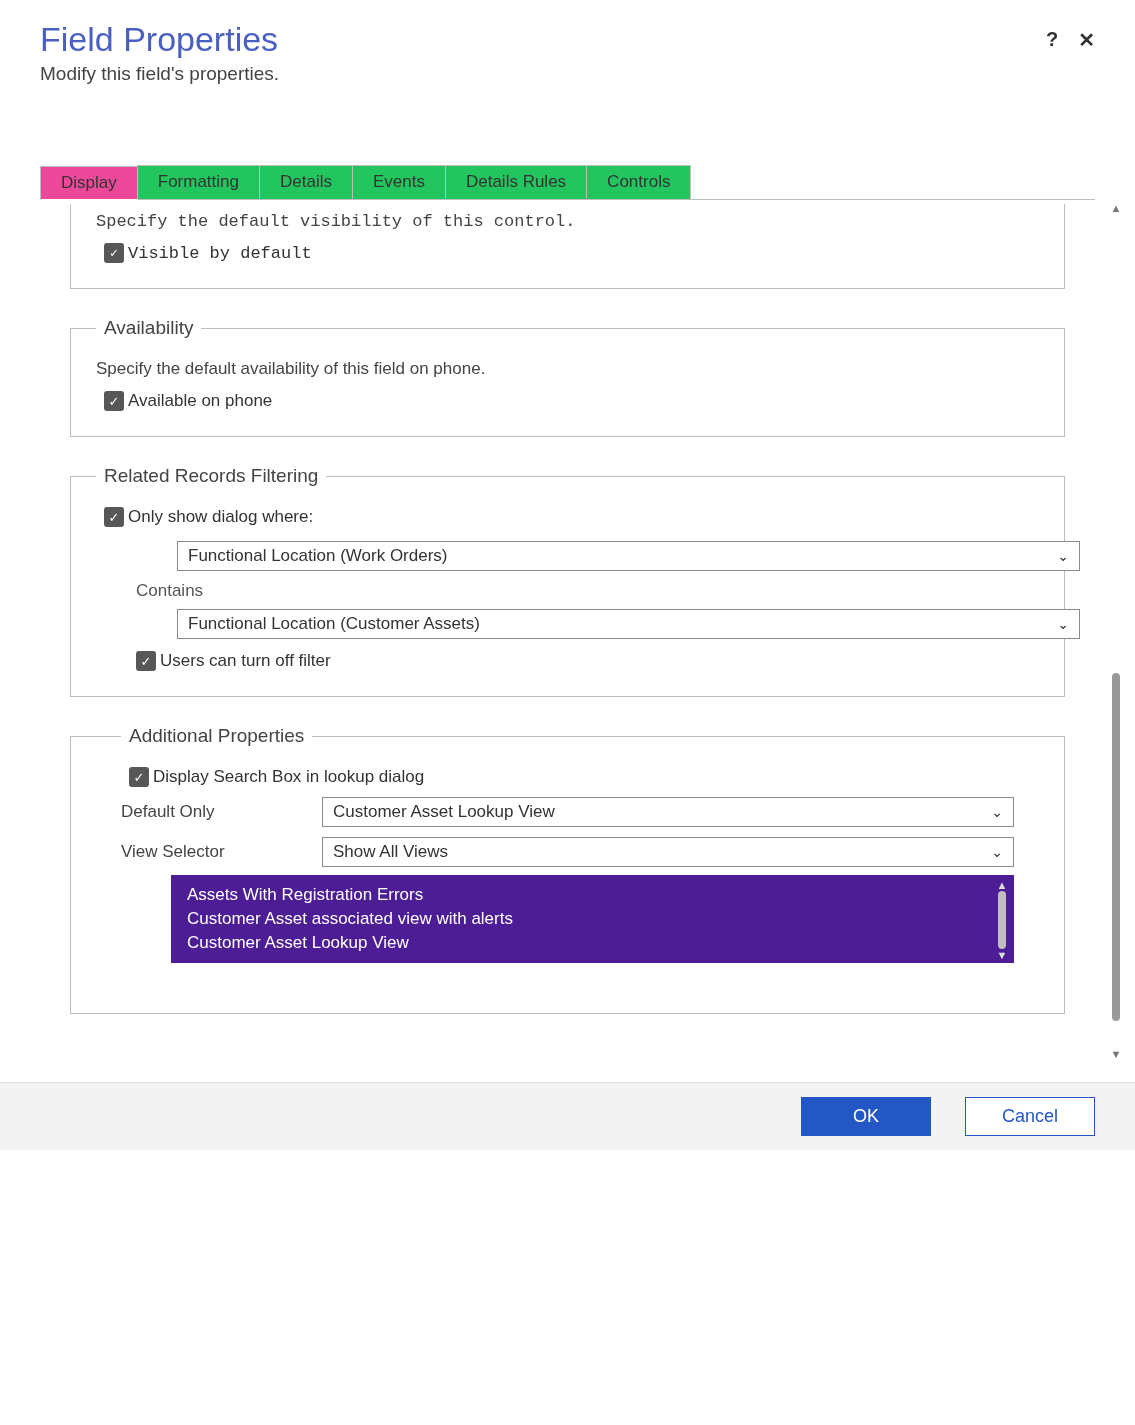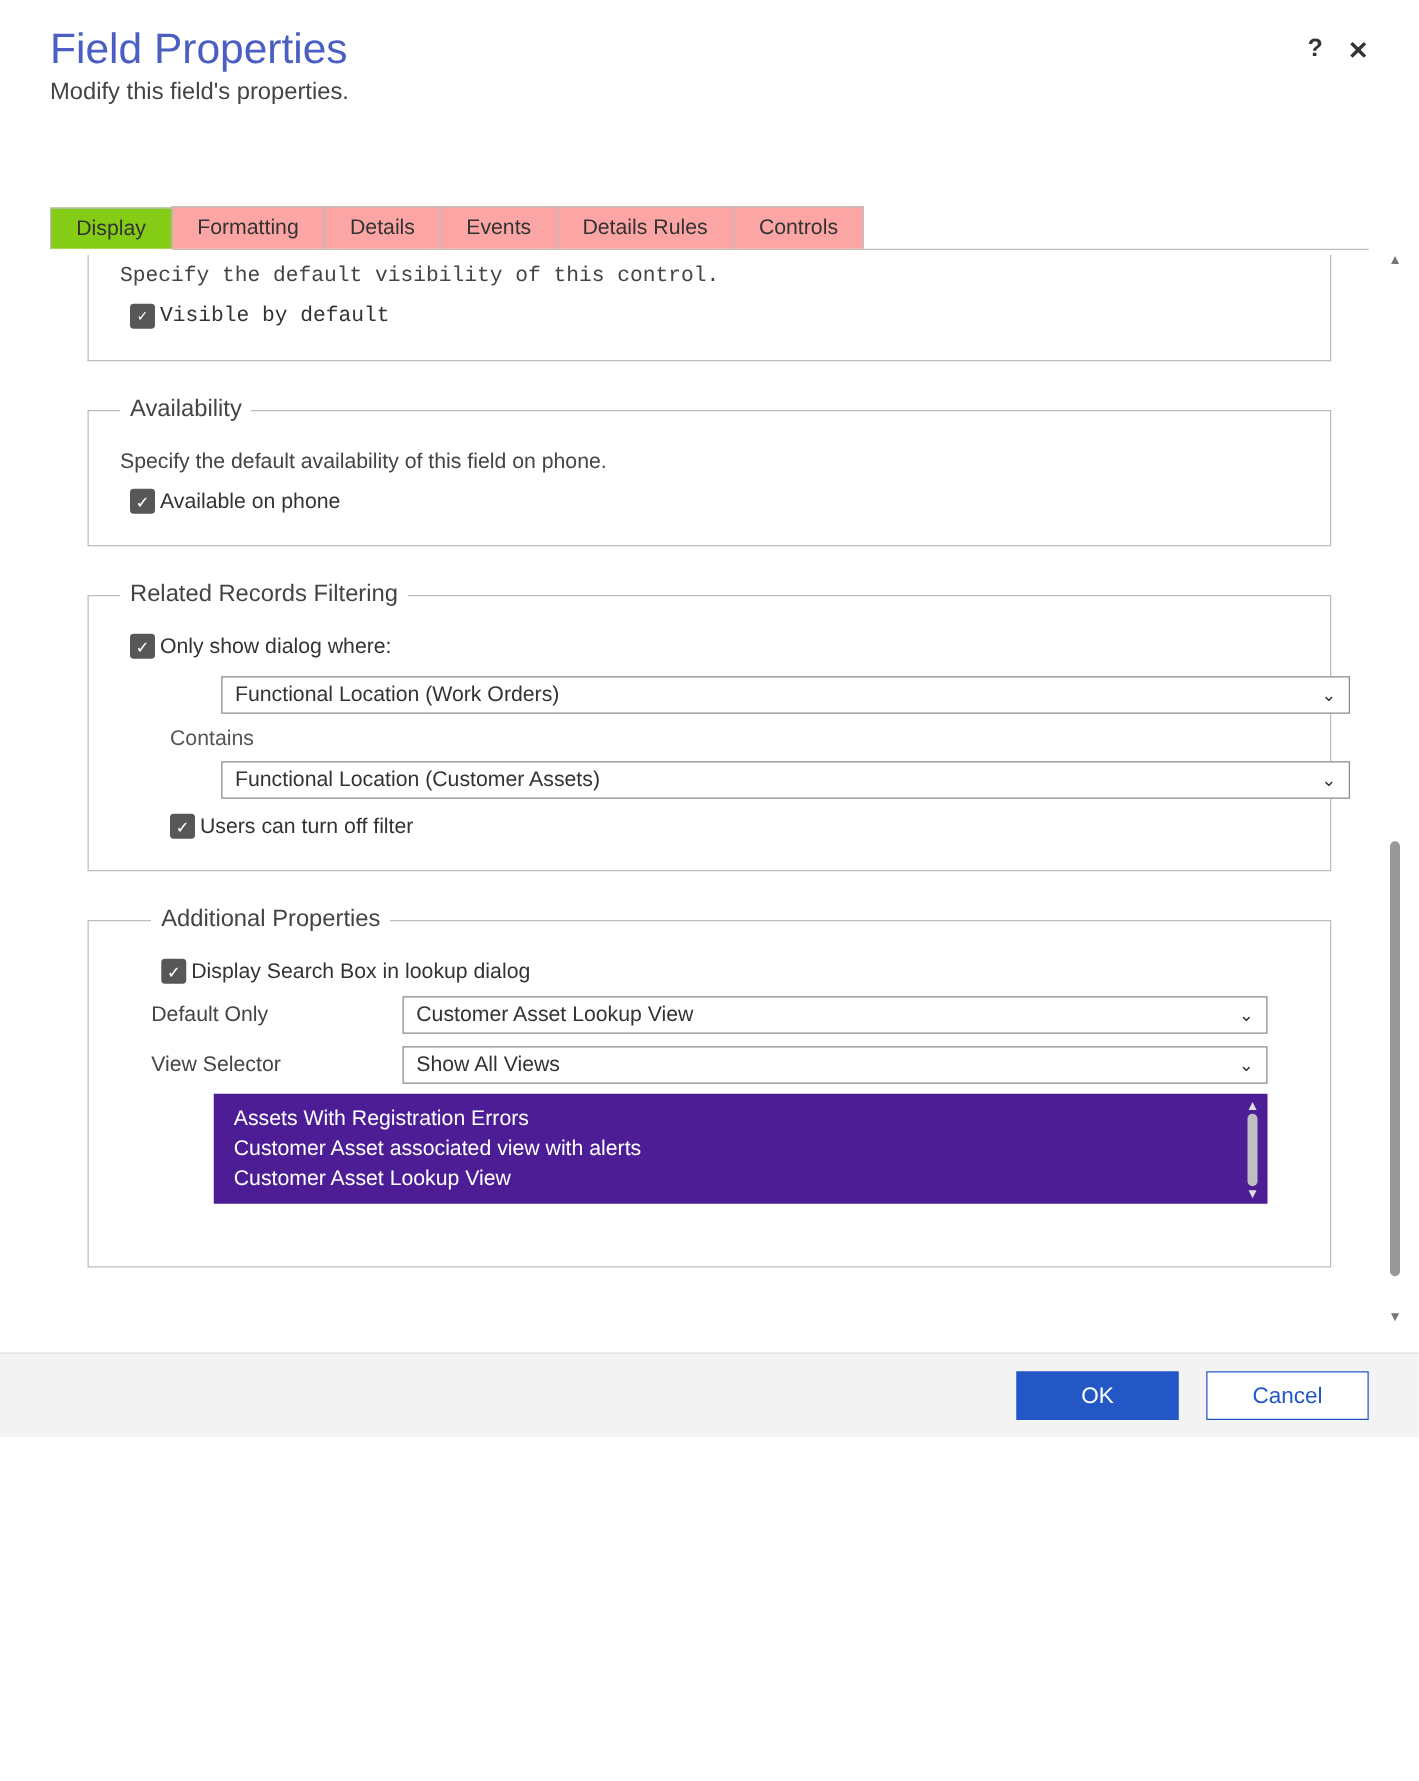--- a/index.html
+++ b/index.html
@@ -45,28 +45,28 @@
   }
   .tabs {
     display: flex;
     position: relative;
     z-index: 2;
   }
   .tab {
     padding: 6px 20px;
     border: 1px solid #bdbdbd;
     border-bottom: none;
-    background: #fca5a5;
+    background: #22c55e;
     font-size: 17px;
     color: #333;
     cursor: pointer;
     margin-right: -1px;
   }
   .tab.active {
-    background: #84cc16;
+    background: #ec4899;
     border-bottom: 1px solid #fff;
     position: relative;
     top: 1px;
   }
   .scroll-container {
     position: relative;
     border-top: 1px solid #bdbdbd;
   }
   .scroll-content {
     padding: 0 30px 20px 30px;
@@ -217,21 +217,21 @@
     flex: 0 0 58px;
     background: #bfbfbf;
     border-radius: 4px;
   }
   .footer {
     background: #f3f3f3;
     border-top: 1px solid #e0e0e0;
     padding: 14px 40px;
     display: flex;
     justify-content: flex-end;
-    gap: 22px;
+    gap: 34px;
     margin-top: 20px;
   }
   .btn {
     min-width: 130px;
     padding: 8px 20px;
     font-size: 18px;
     text-align: center;
     cursor: pointer;
     border: 1px solid transparent;
   }

